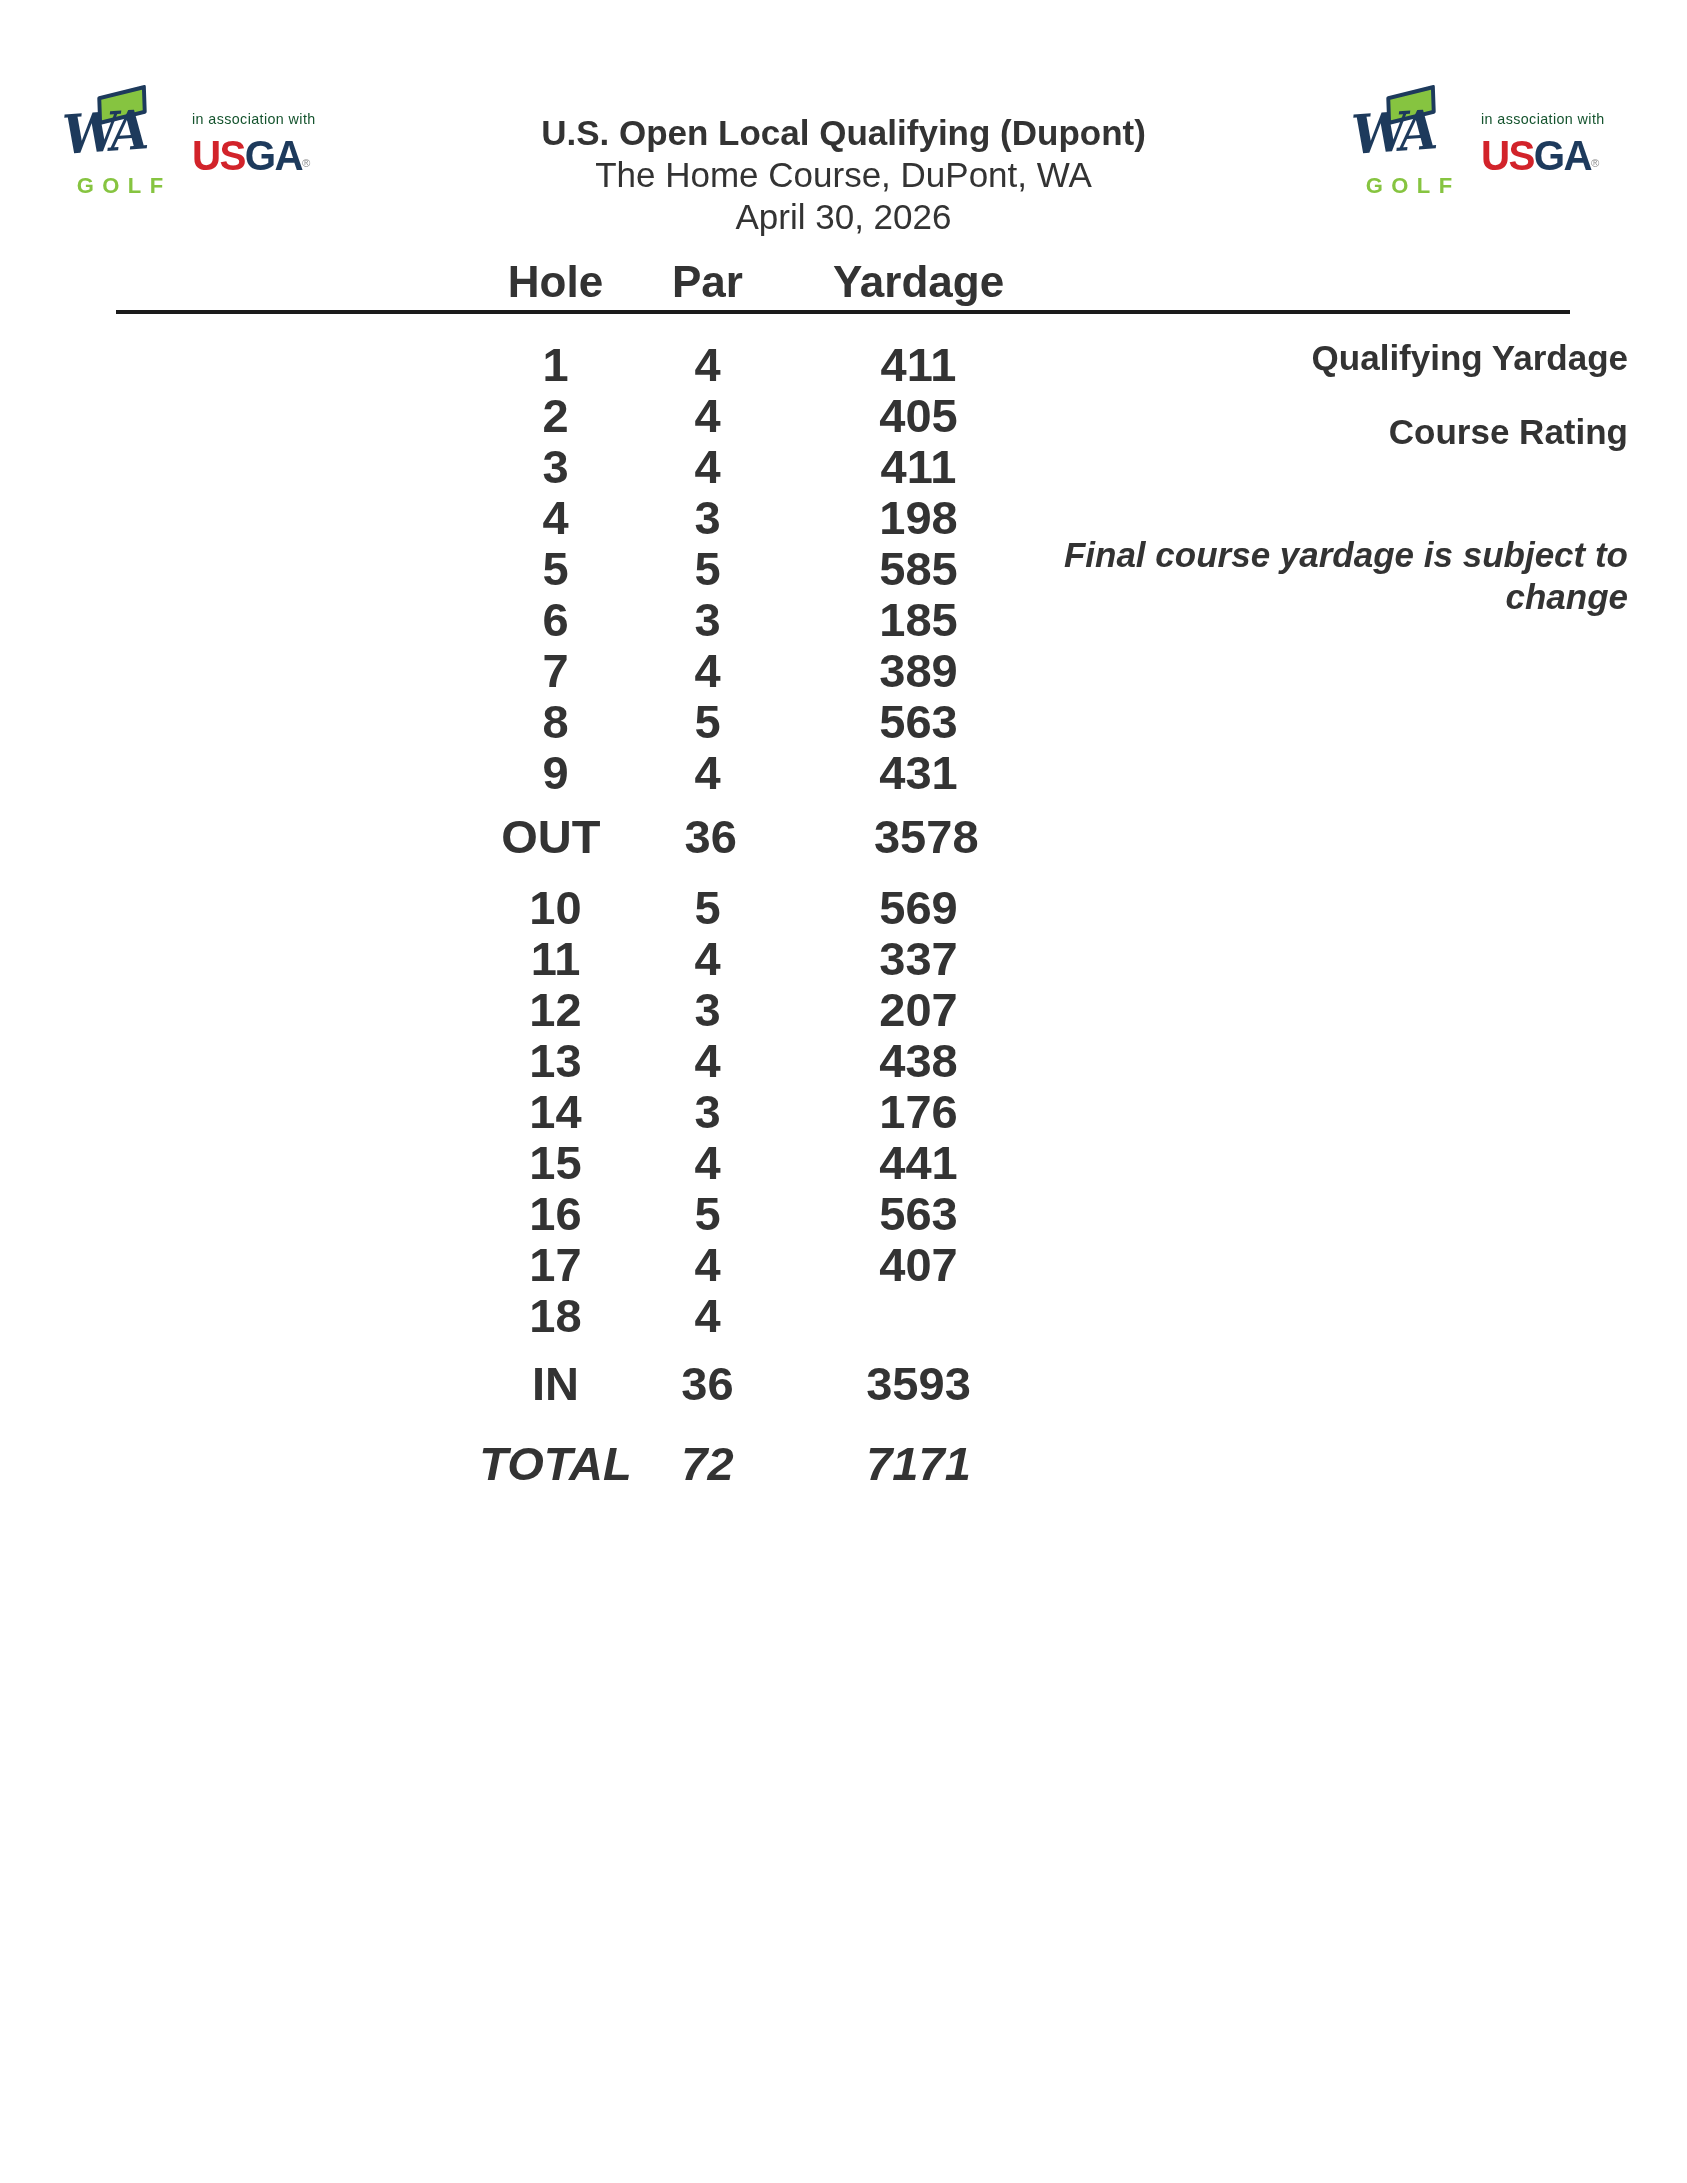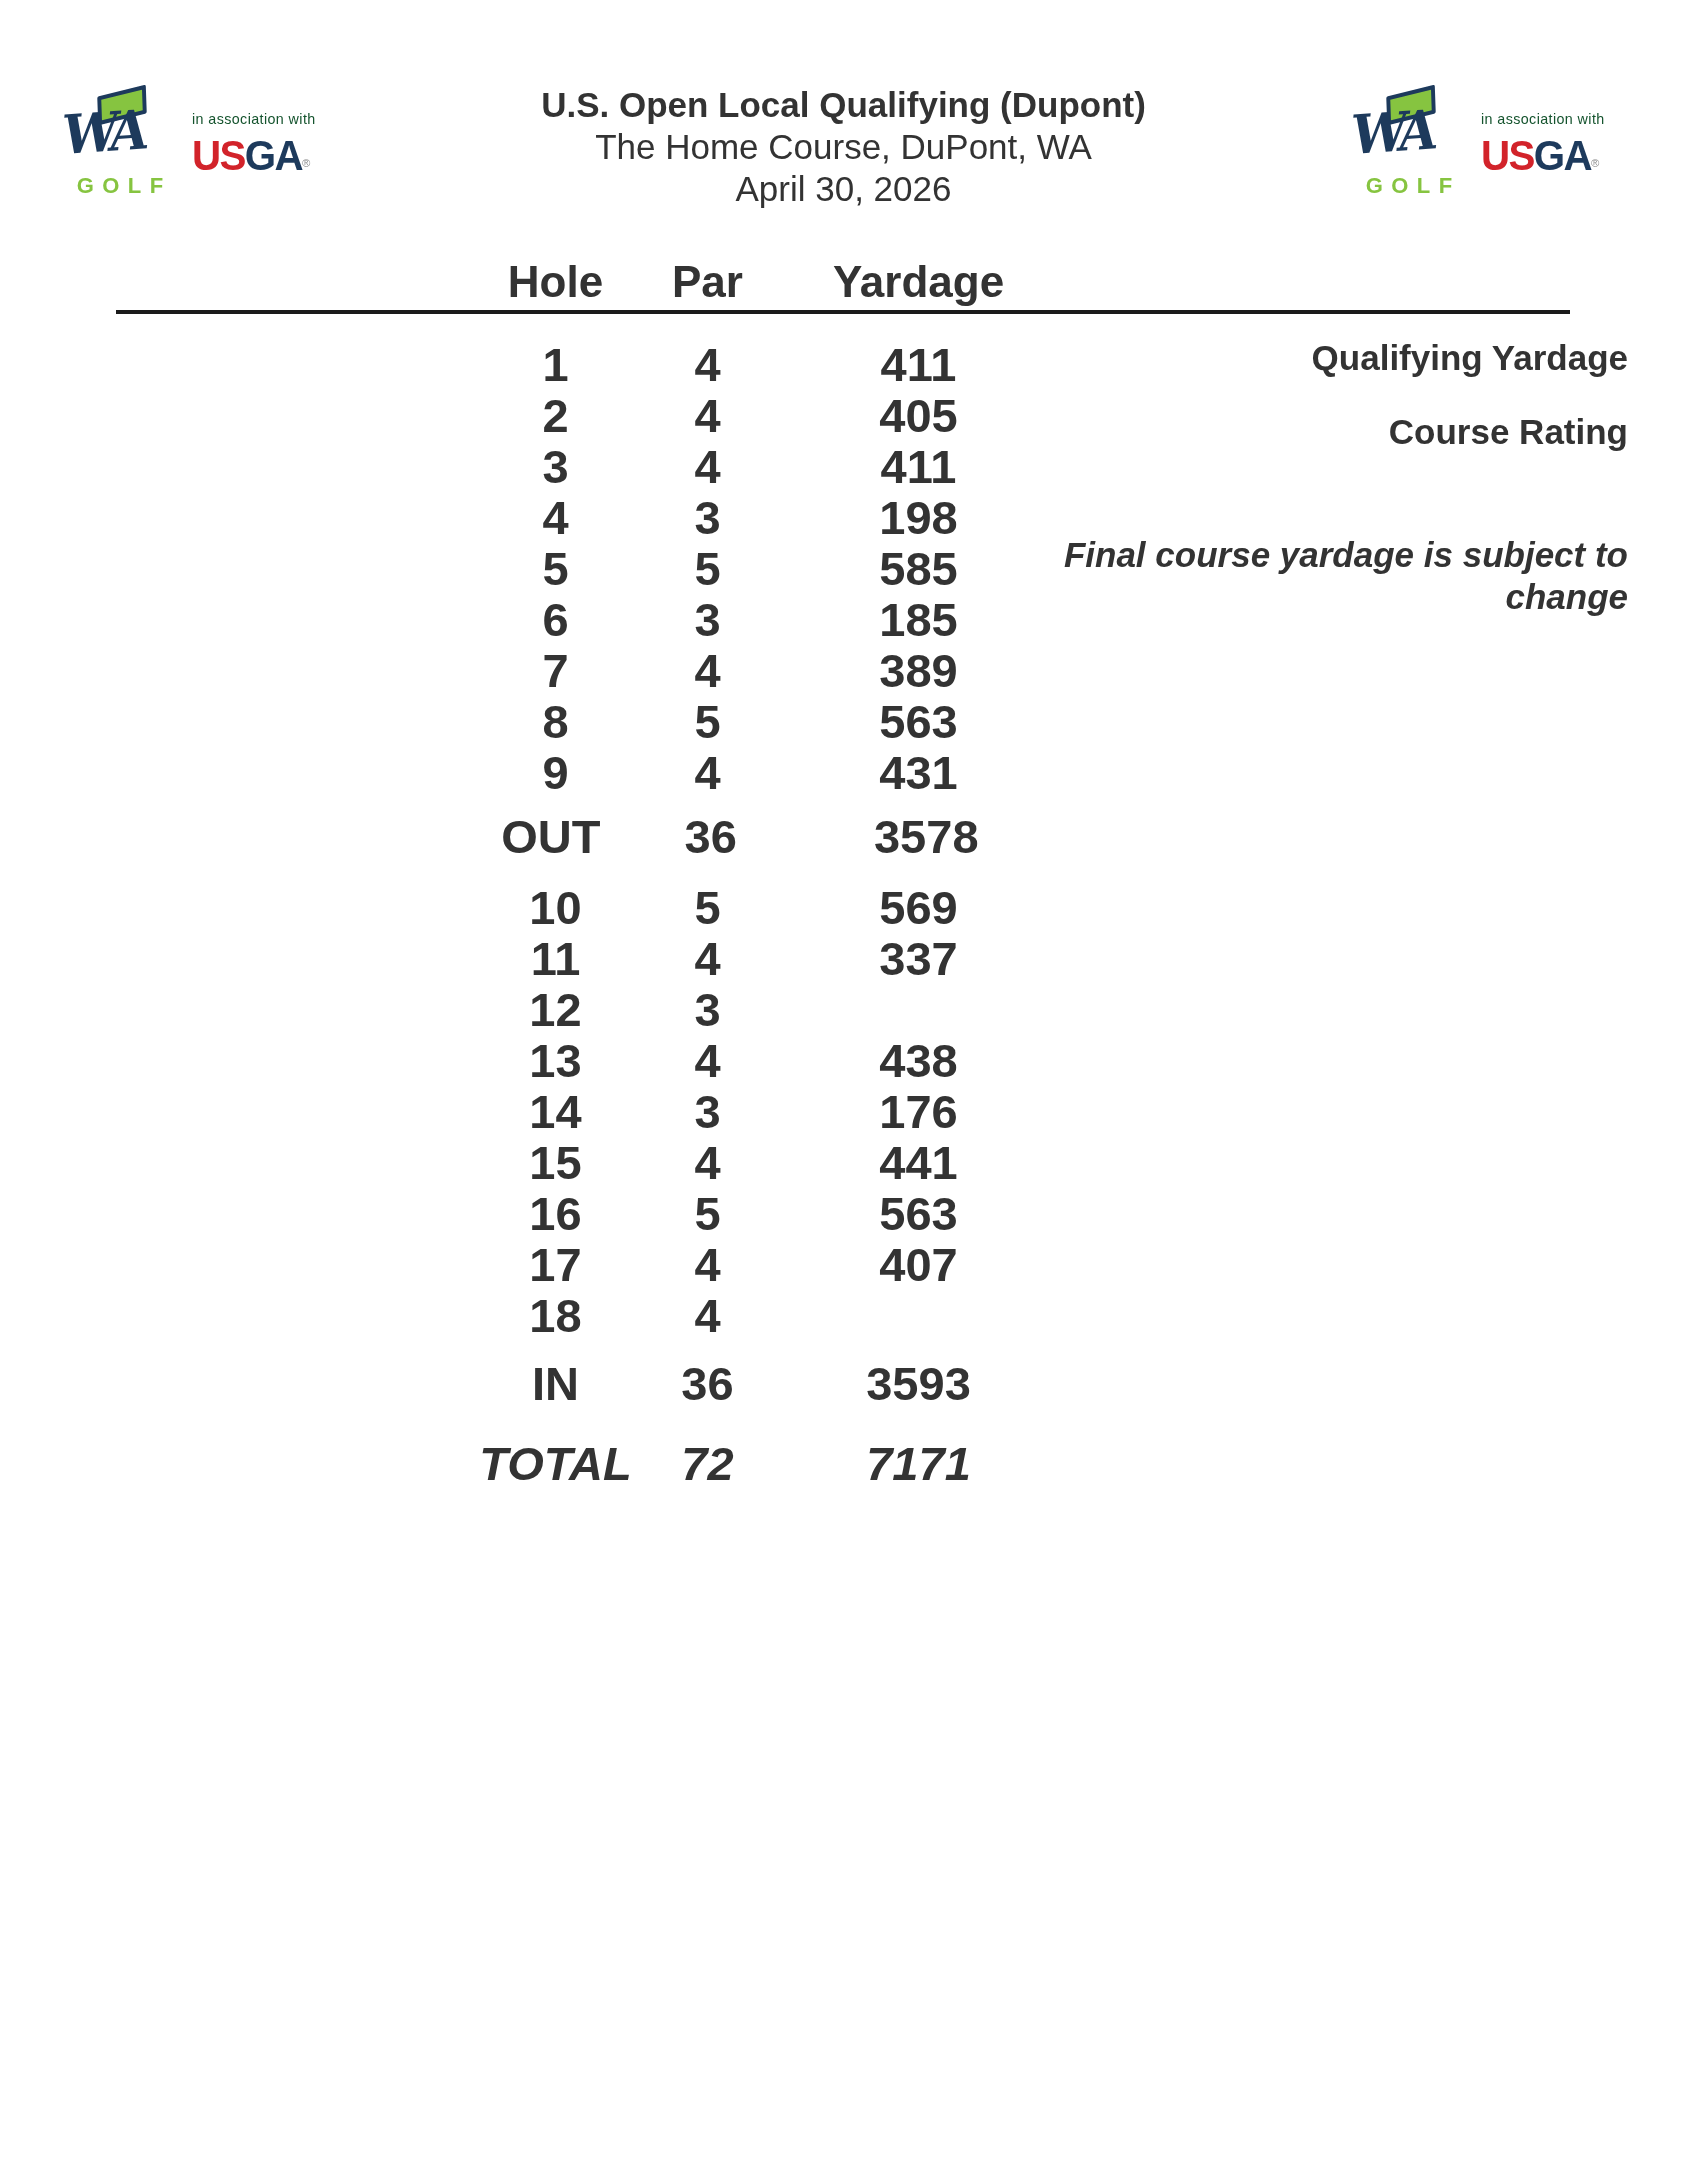--- a/index.html
+++ b/index.html
@@ -53,21 +53,21 @@
     font-size: 42px; font-weight: 800; letter-spacing: -1.7px;
     transform: scaleX(0.96); transform-origin: left center;
     white-space: nowrap;
   }
   .usga-us { color: #d2232a; }
   .usga-ga { color: #1d3a5c; }
   .usga-reg { font-size: 11.8px; color: #8d8d8d; font-weight: normal; letter-spacing: 0; vertical-align: 3.4px; }
 
   
   .titleblock { position: absolute; left: 0; top: 84px; width: 1687px; text-align: center; }
-  .doc-title    { font-size: 35px; font-weight: bold; line-height: 42px; }
+  .doc-title    { font-size: 35px; font-weight: bold; line-height: 42px; margin-top: 28px; }
   .doc-subtitle { font-size: 35px; line-height: 42px; }
   .doc-date     { font-size: 35px; line-height: 42px; }
 
   
   .thead {
     position: absolute; left: 471px; top: 256px; width: 591px;
     display: flex; height: 51px; align-items: center;
     font-size: 44px; font-weight: bold;
   }
   .rule {
@@ -197,20 +197,21 @@
       <div class="c-yard">569</div>
     </div>
     <div class="trow">
       <div class="c-hole">11</div>
       <div class="c-par">4</div>
       <div class="c-yard">337</div>
     </div>
     <div class="trow">
       <div class="c-hole">12</div>
       <div class="c-par">3</div>
+      <div class="c-yard">207</div>
     </div>
     <div class="trow">
       <div class="c-hole">13</div>
       <div class="c-par">4</div>
       <div class="c-yard">438</div>
     </div>
     <div class="trow">
       <div class="c-hole">14</div>
       <div class="c-par">3</div>
       <div class="c-yard">176</div>

